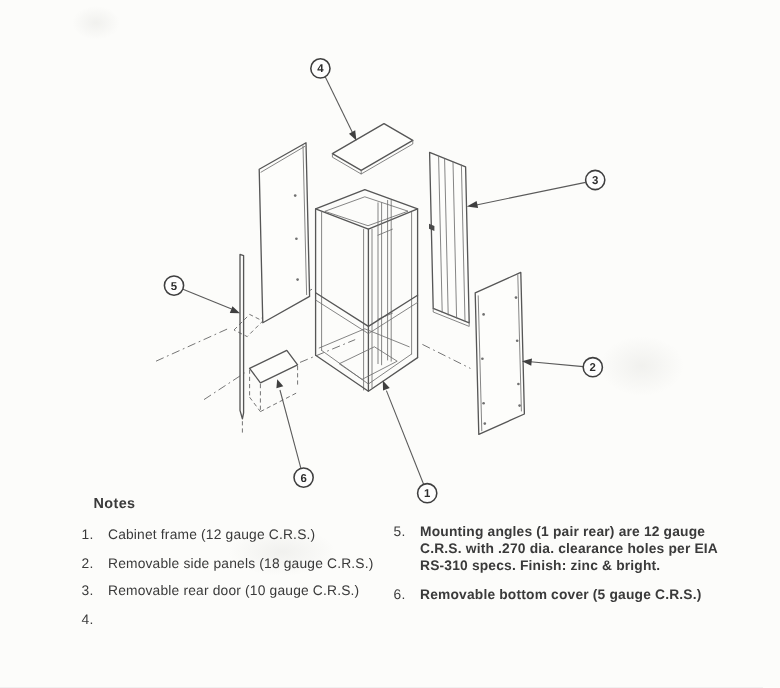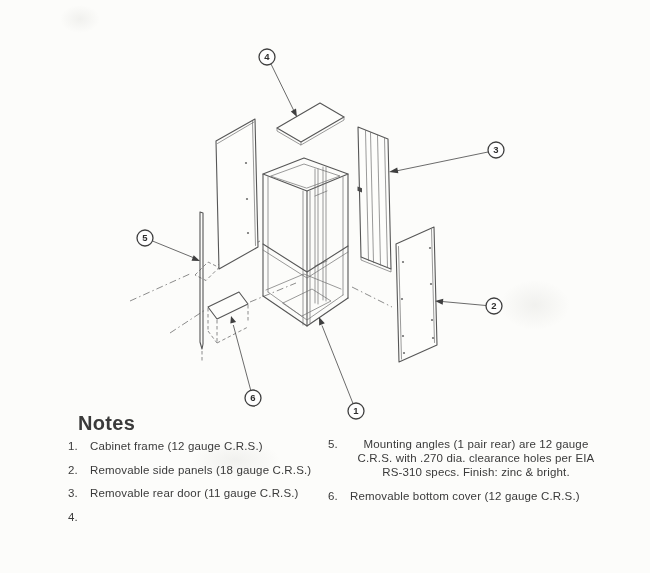--- a/index.html
+++ b/index.html
@@ -20,27 +20,27 @@
   .da{fill:none;stroke:#6f6f6f;stroke-width:.8;stroke-dasharray:3.5 2.5}
   .ld{fill:none;stroke:#5a5a5a;stroke-width:.9}
   .ah{fill:#3f3f3f;stroke:none}
   .cc{fill:#fefefe;stroke:#3f3f3f;stroke-width:1.3}
   .cn{font:bold 9.5px "Liberation Sans",sans-serif;fill:#2e2e2e;text-anchor:middle}
   .dot{fill:#707070}
   .latch{fill:#4a4a4a}
 
   
   .notes{position:absolute;left:0;top:406px;width:650px;height:167px;color:#3a3a3a;}
-  .notes-heading{position:absolute;left:78px;top:6px;font-size:20px;font-weight:bold;letter-spacing:.3px;}
+  .notes-heading{position:absolute;left:78px;top:6px;font-size:12px;font-weight:bold;letter-spacing:.3px;}
   .col-left{position:absolute;left:68px;top:33px;}
   .col-right{position:absolute;left:328px;top:31px;width:310px;}
   .note-item{display:flex;font-size:11.5px;line-height:1.22;margin-bottom:9.5px;letter-spacing:.15px;}
   .note-item .num{width:22px;flex:none;}
-  .note-item .txt{flex:none;text-align:center;}
-  .col-right .note-item .txt{max-width:252px;}
+  .note-item .txt{flex:none;}
+  .col-right .note-item .txt{max-width:252px;font-weight:bold;}
 </style>
 </head>
 <body>
 
 <div class="canvas">
 
   <div class="smudge" style="left:60px;top:5px;width:40px;height:28px;"></div>
   <div class="smudge" style="left:500px;top:280px;width:70px;height:50px;"></div>
   <div class="smudge" style="left:190px;top:440px;width:90px;height:40px;"></div>
 
@@ -173,32 +173,32 @@
       <div class="note-item">
         <span class="num">1.</span>
         <span class="txt">Cabinet frame (12 gauge C.R.S.)</span>
       </div>
       <div class="note-item">
         <span class="num">2.</span>
         <span class="txt">Removable side panels (18 gauge C.R.S.)</span>
       </div>
       <div class="note-item">
         <span class="num">3.</span>
-        <span class="txt">Removable rear door (11 gauge C.R.S.)</span>
+        <span class="txt">Removable rear door (10 gauge C.R.S.)</span>
       </div>
       <div class="note-item">
         <span class="num">4.</span>
       </div>
     </div>
 
     <div class="col-right">
       <div class="note-item">
         <span class="num">5.</span>
         <span class="txt">Mounting angles (1 pair rear) are 12 gauge C.R.S. with .270 dia. clearance holes per EIA RS-310 specs. Finish: zinc &amp; bright.</span>
       </div>
       <div class="note-item">
         <span class="num">6.</span>
-        <span class="txt">Removable bottom cover (12 gauge C.R.S.)</span>
+        <span class="txt">Removable bottom cover (5 gauge C.R.S.)</span>
       </div>
     </div>
   </div>
 
 </div>
 
 </body></html>

